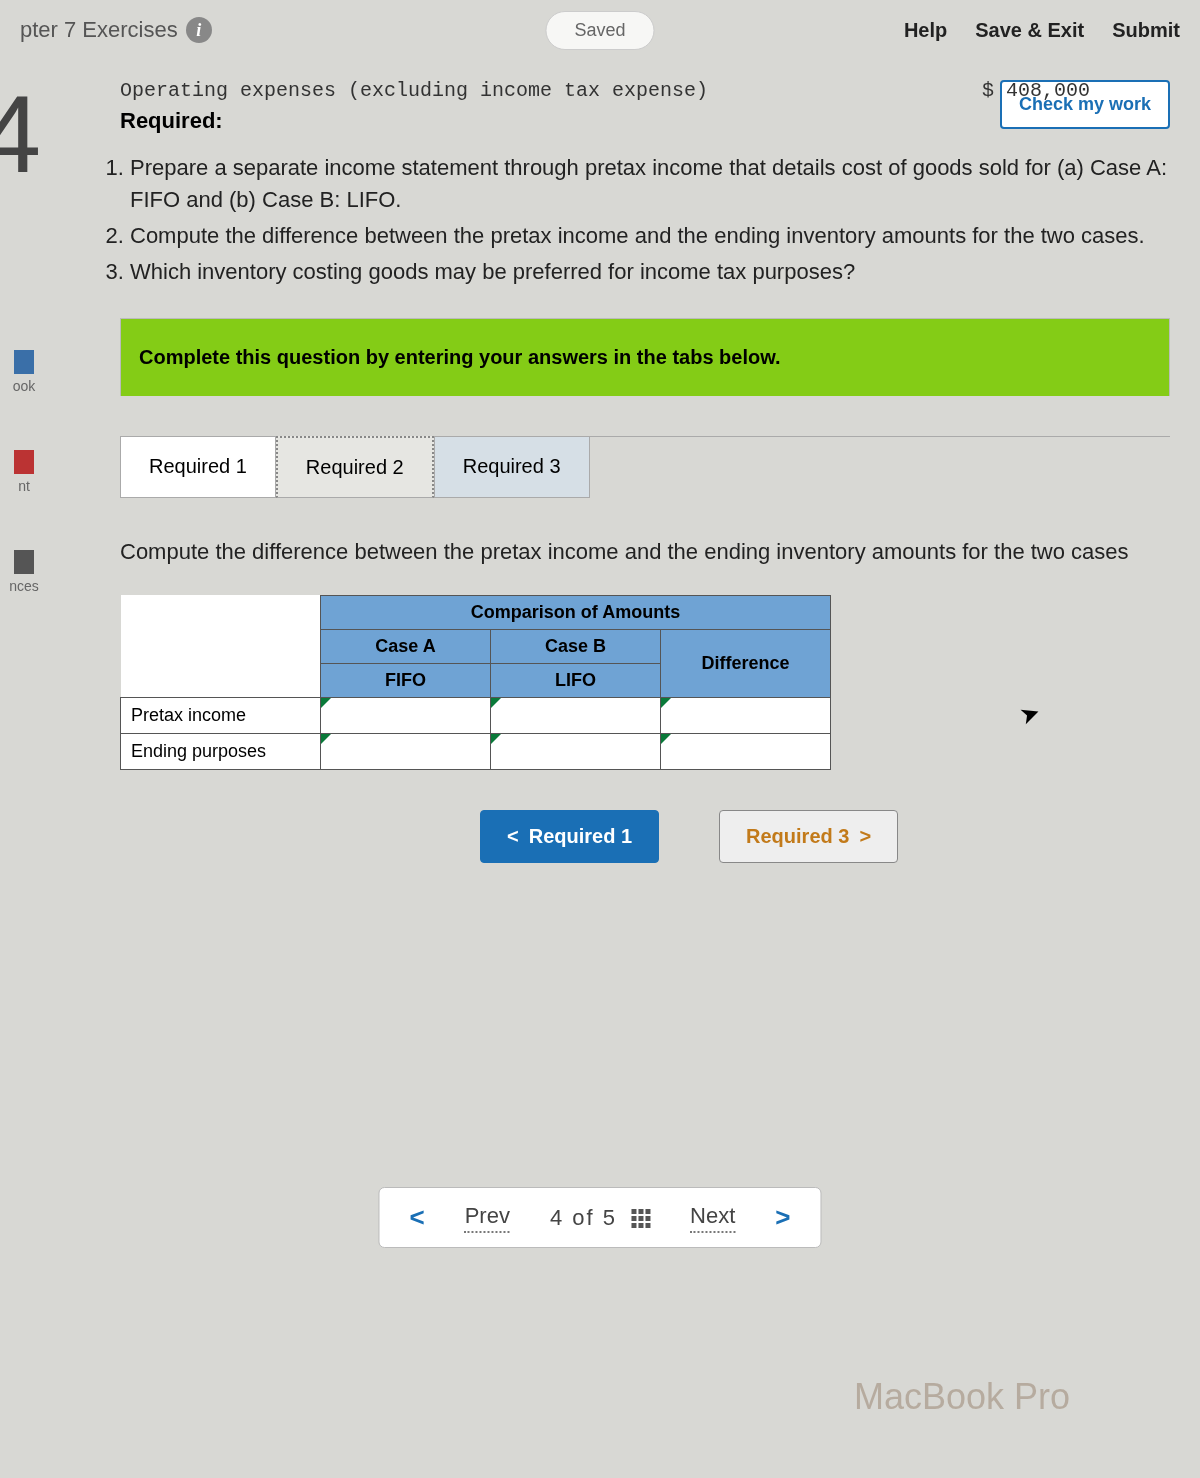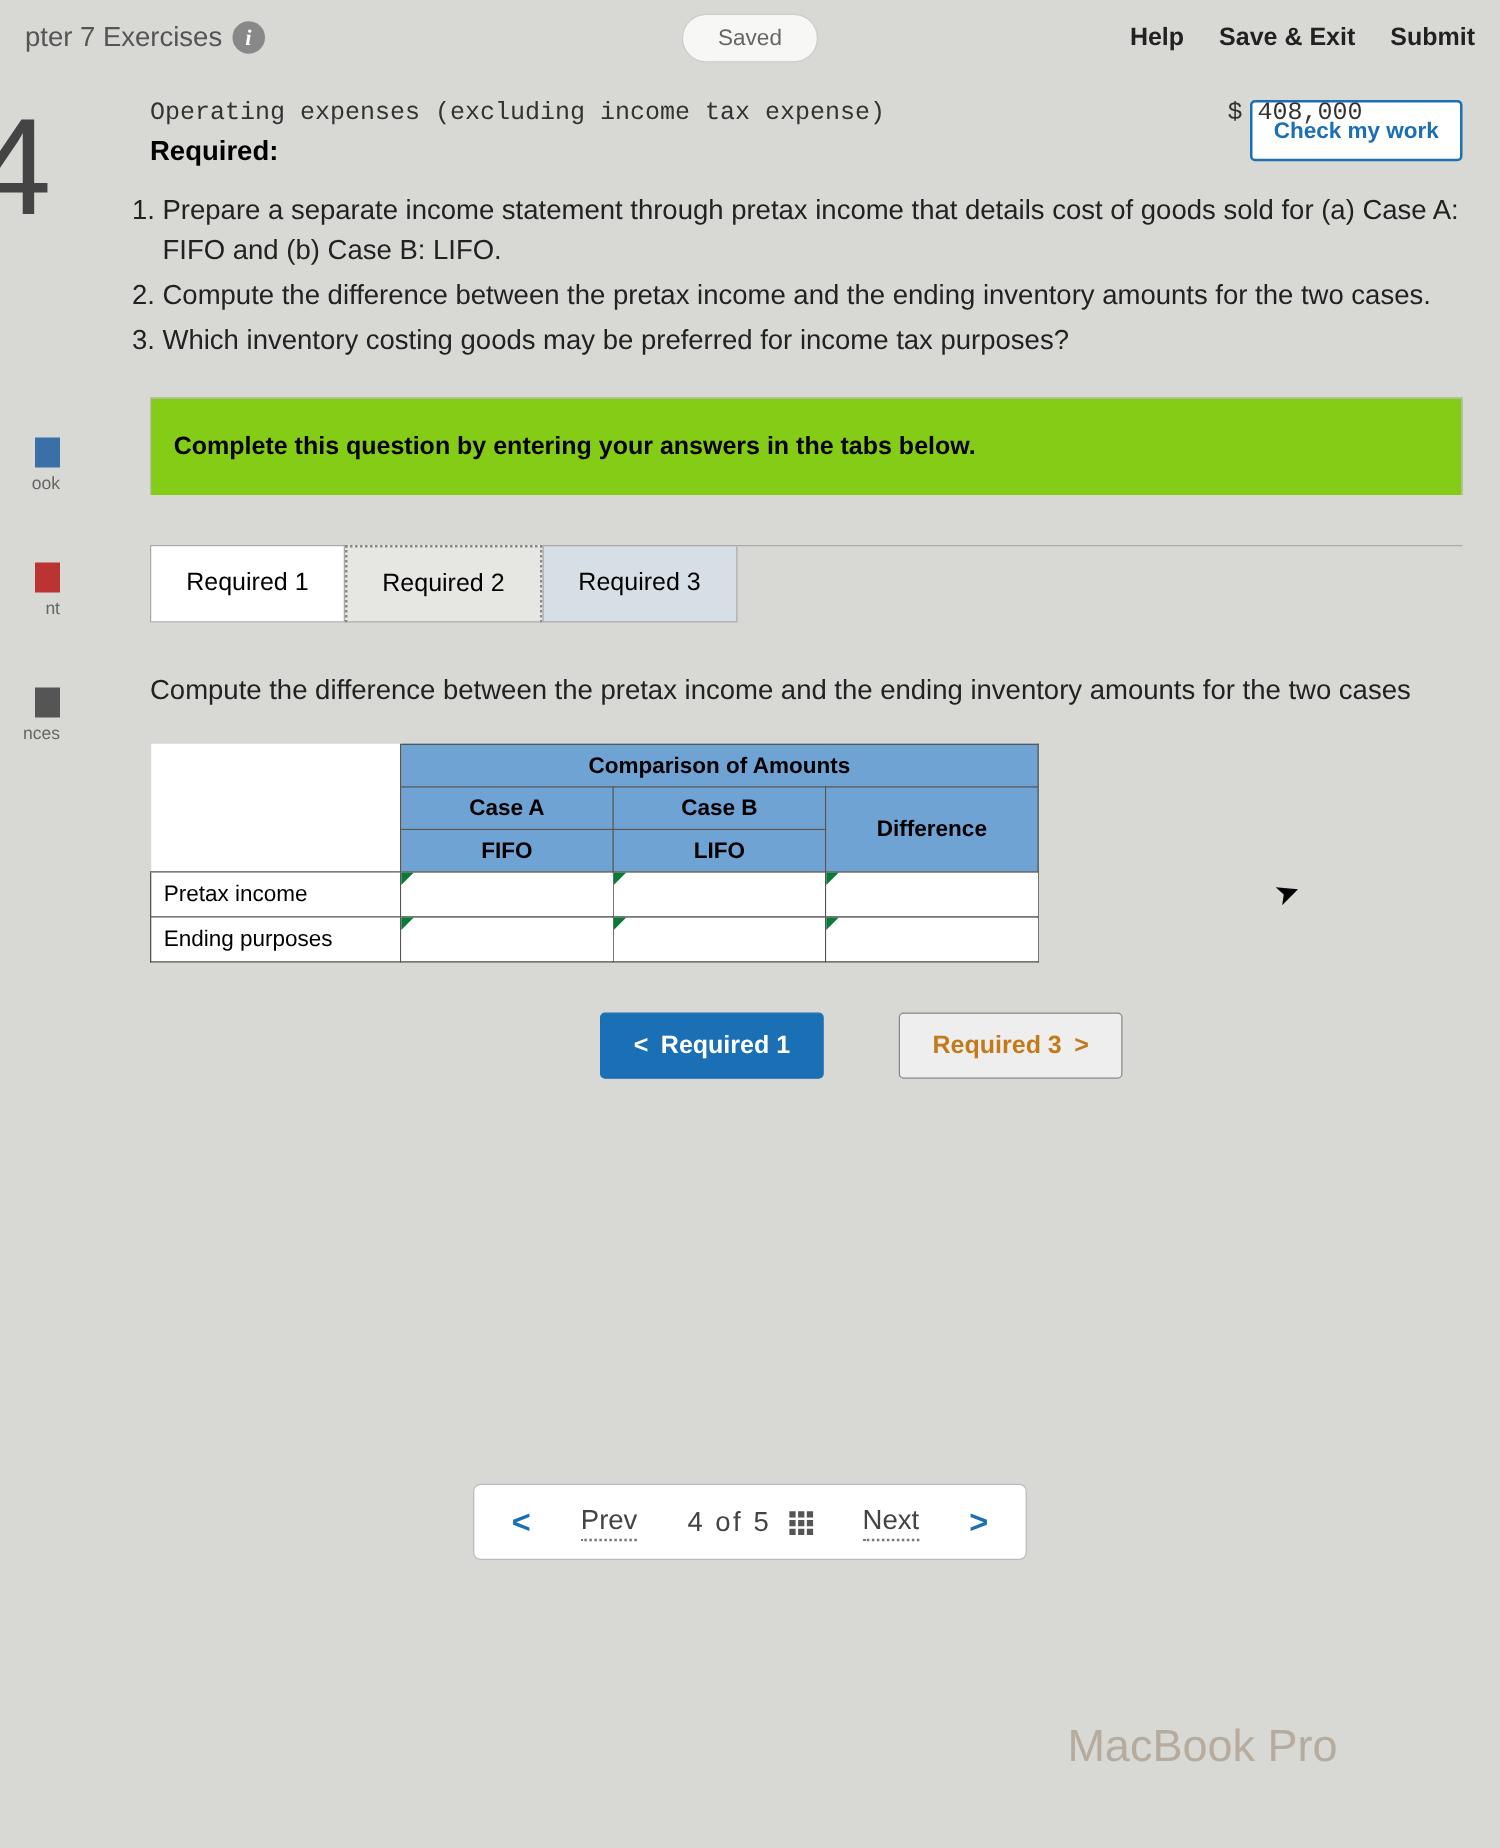--- a/index.html
+++ b/index.html
@@ -84,21 +84,21 @@
     top: 70px;
     font-size: 110px;
     color: #444;
     font-weight: 400;
   }
   .rail-item {
     margin-top: 280px;
     height: 80px;
     display: flex;
     flex-direction: column;
-    align-items: flex-end;
+    align-items: center;
     gap: 4px;
     color: #666;
   }
   .rail-icon {
     width: 20px; height: 24px;
     background: #3a6fa8;
   }
 
   .content {
     margin-left: 80px;

